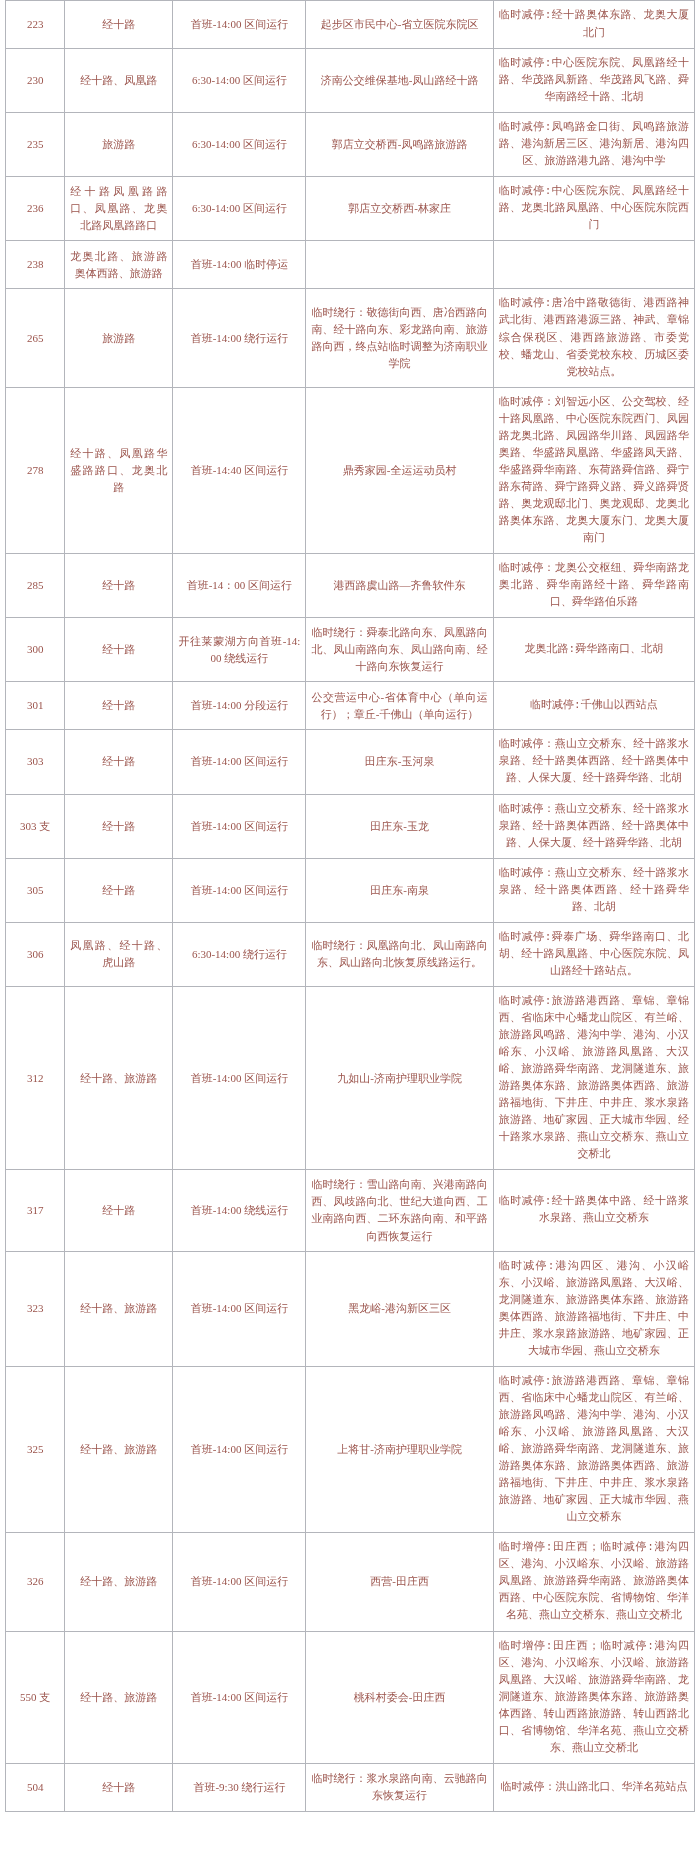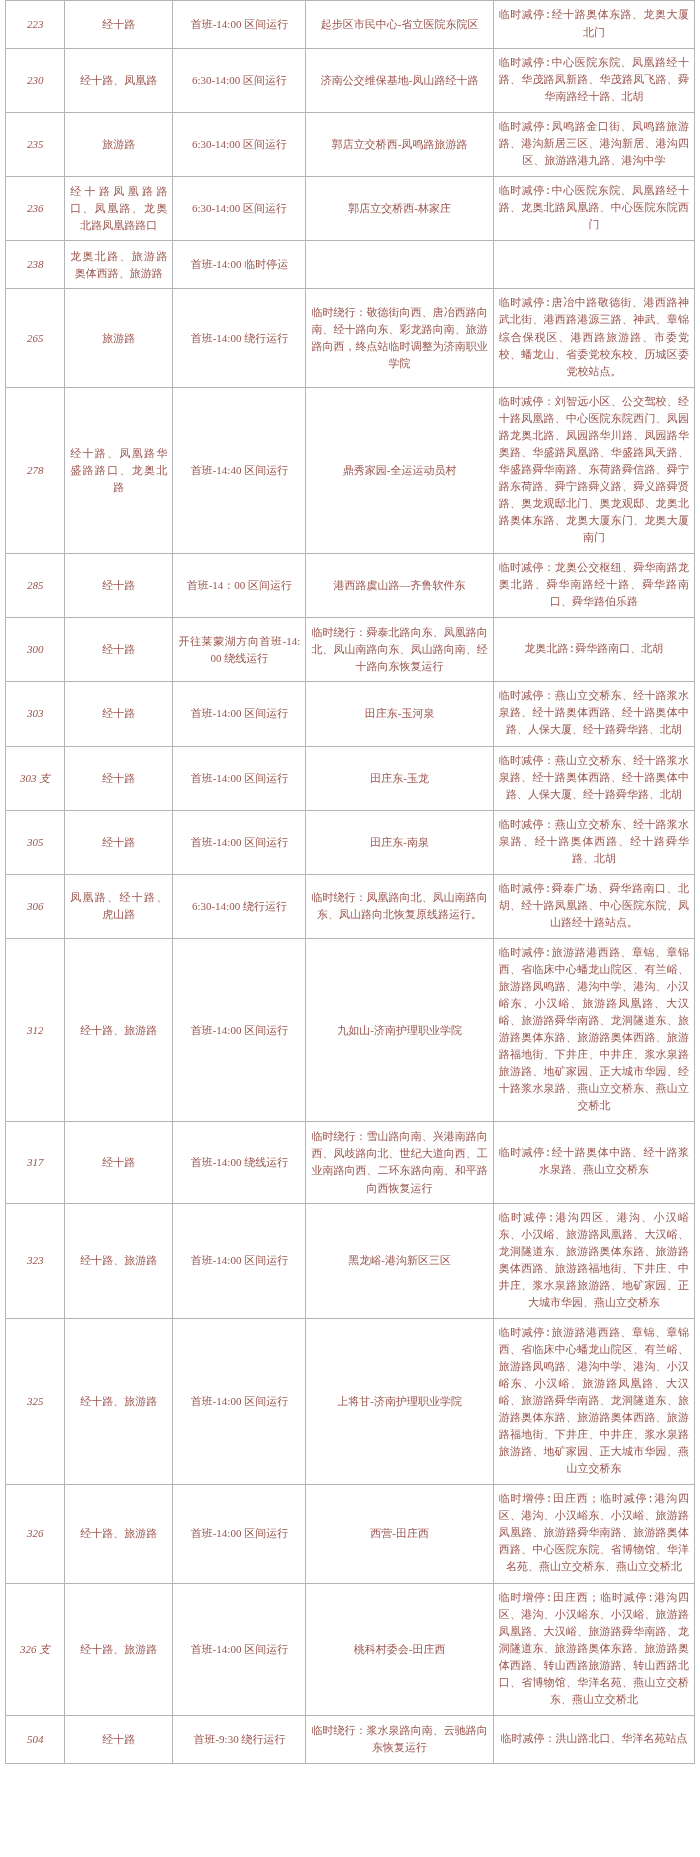--- a/index.html
+++ b/index.html
@@ -25,21 +25,21 @@
     font-size: 11px;
     line-height: 1.55;
     padding: 6px 5px;
     vertical-align: middle;
     text-align: justify;
     text-align-last: center;
     word-break: break-all;
     overflow-wrap: anywhere;
   }
   table.bus-table tr { height: 48px; }
-  td.col-route   { text-align: center; text-align-last: center; font-style: italic; }
+  td.col-route   { text-align: center; text-align-last: center; }
   td.col-roads   { }
   td.col-schedule{ }
   td.col-section { }
   td.col-stops   { padding: 5px 6px; font-family: Liberation Mono, monospace; }
   col.c-route    { width: 8.6%; }
   col.c-roads    { width: 15.7%; }
   col.c-schedule { width: 19.3%; }
   col.c-section  { width: 27.2%; }
   col.c-stops    { width: 29.2%; }
 </style>
@@ -113,20 +113,27 @@
           <td class="col-stops">临时减停：龙奥公交枢纽、舜华南路龙奥北路、舜华南路经十路、舜华路南口、舜华路伯乐路</td>
         </tr>
         <tr>
           <td class="col-route">300</td>
           <td class="col-roads">经十路</td>
           <td class="col-schedule">开往莱蒙湖方向首班-14:00 绕线运行</td>
           <td class="col-section">临时绕行：舜泰北路向东、凤凰路向北、凤山南路向东、凤山路向南、经十路向东恢复运行</td>
           <td class="col-stops">龙奥北路:舜华路南口、北胡</td>
         </tr>
         <tr>
+          <td class="col-route">301</td>
+          <td class="col-roads">经十路</td>
+          <td class="col-schedule">首班-14:00 分段运行</td>
+          <td class="col-section">公交营运中心-省体育中心（单向运行）；章丘-千佛山（单向运行）</td>
+          <td class="col-stops">临时减停:千佛山以西站点</td>
+        </tr>
+        <tr>
           <td class="col-route">303</td>
           <td class="col-roads">经十路</td>
           <td class="col-schedule">首班-14:00 区间运行</td>
           <td class="col-section">田庄东-玉河泉</td>
           <td class="col-stops">临时减停：燕山立交桥东、经十路浆水泉路、经十路奥体西路、经十路奥体中路、人保大厦、经十路舜华路、北胡</td>
         </tr>
         <tr>
           <td class="col-route">303 支</td>
           <td class="col-roads">经十路</td>
           <td class="col-schedule">首班-14:00 区间运行</td>
@@ -176,21 +183,21 @@
           <td class="col-stops">临时减停:旅游路港西路、章锦、章锦西、省临床中心蟠龙山院区、有兰峪、旅游路凤鸣路、港沟中学、港沟、小汉峪东、小汉峪、旅游路凤凰路、大汉峪、旅游路舜华南路、龙洞隧道东、旅游路奥体东路、旅游路奥体西路、旅游路福地街、下井庄、中井庄、浆水泉路旅游路、地矿家园、正大城市华园、燕山立交桥东</td>
         </tr>
         <tr>
           <td class="col-route">326</td>
           <td class="col-roads">经十路、旅游路</td>
           <td class="col-schedule">首班-14:00 区间运行</td>
           <td class="col-section">西营-田庄西</td>
           <td class="col-stops">临时增停:田庄西；临时减停:港沟四区、港沟、小汉峪东、小汉峪、旅游路凤凰路、旅游路舜华南路、旅游路奥体西路、中心医院东院、省博物馆、华洋名苑、燕山立交桥东、燕山立交桥北</td>
         </tr>
         <tr>
-          <td class="col-route">326 支</td>
+          <td class="col-route">550 支</td>
           <td class="col-roads">经十路、旅游路</td>
           <td class="col-schedule">首班-14:00 区间运行</td>
           <td class="col-section">桃科村委会-田庄西</td>
           <td class="col-stops">临时增停:田庄西；临时减停:港沟四区、港沟、小汉峪东、小汉峪、旅游路凤凰路、大汉峪、旅游路舜华南路、龙洞隧道东、旅游路奥体东路、旅游路奥体西路、转山西路旅游路、转山西路北口、省博物馆、华洋名苑、燕山立交桥东、燕山立交桥北</td>
         </tr>
         <tr>
           <td class="col-route">504</td>
           <td class="col-roads">经十路</td>
           <td class="col-schedule">首班-9:30 绕行运行</td>
           <td class="col-section">临时绕行：浆水泉路向南、云驰路向东恢复运行</td>

